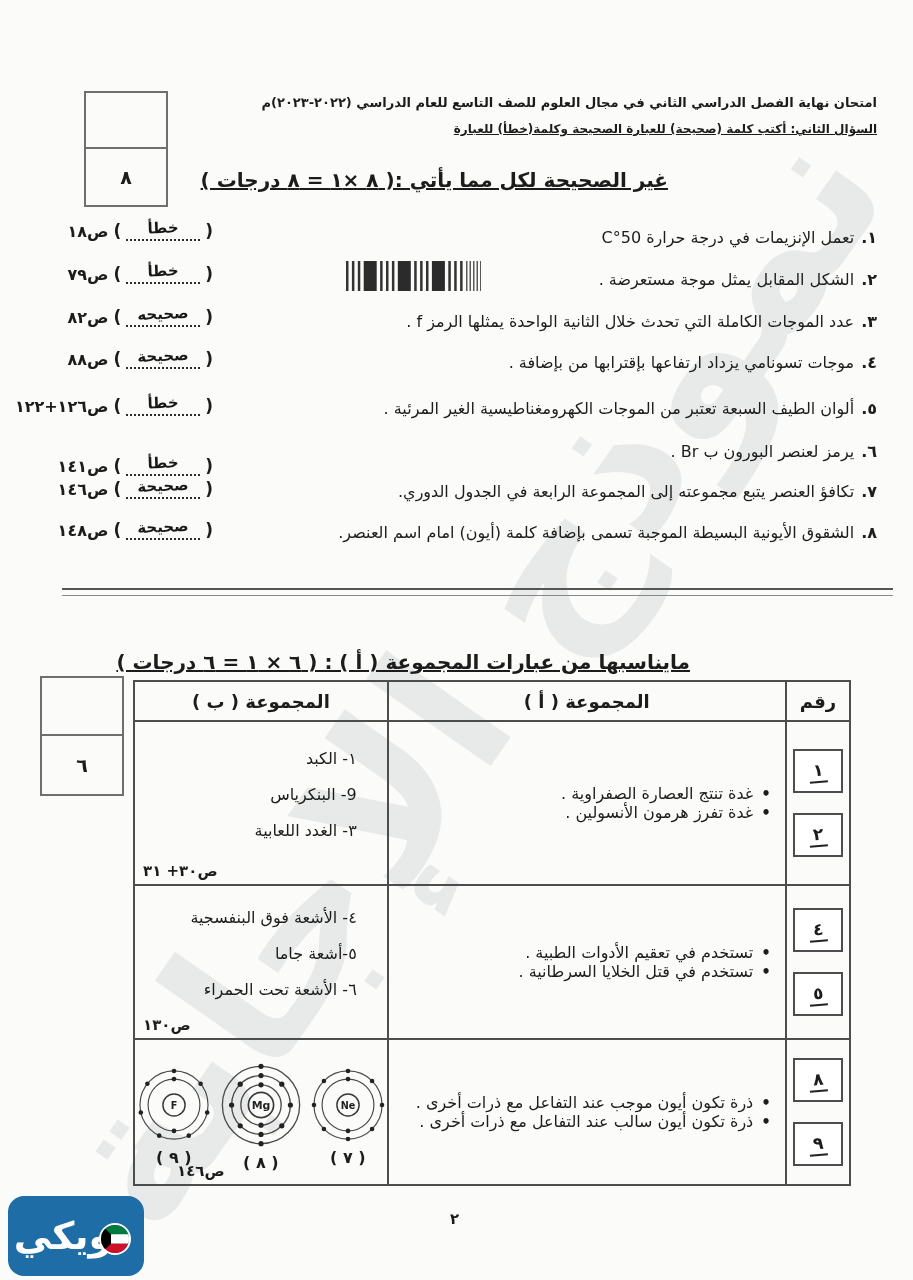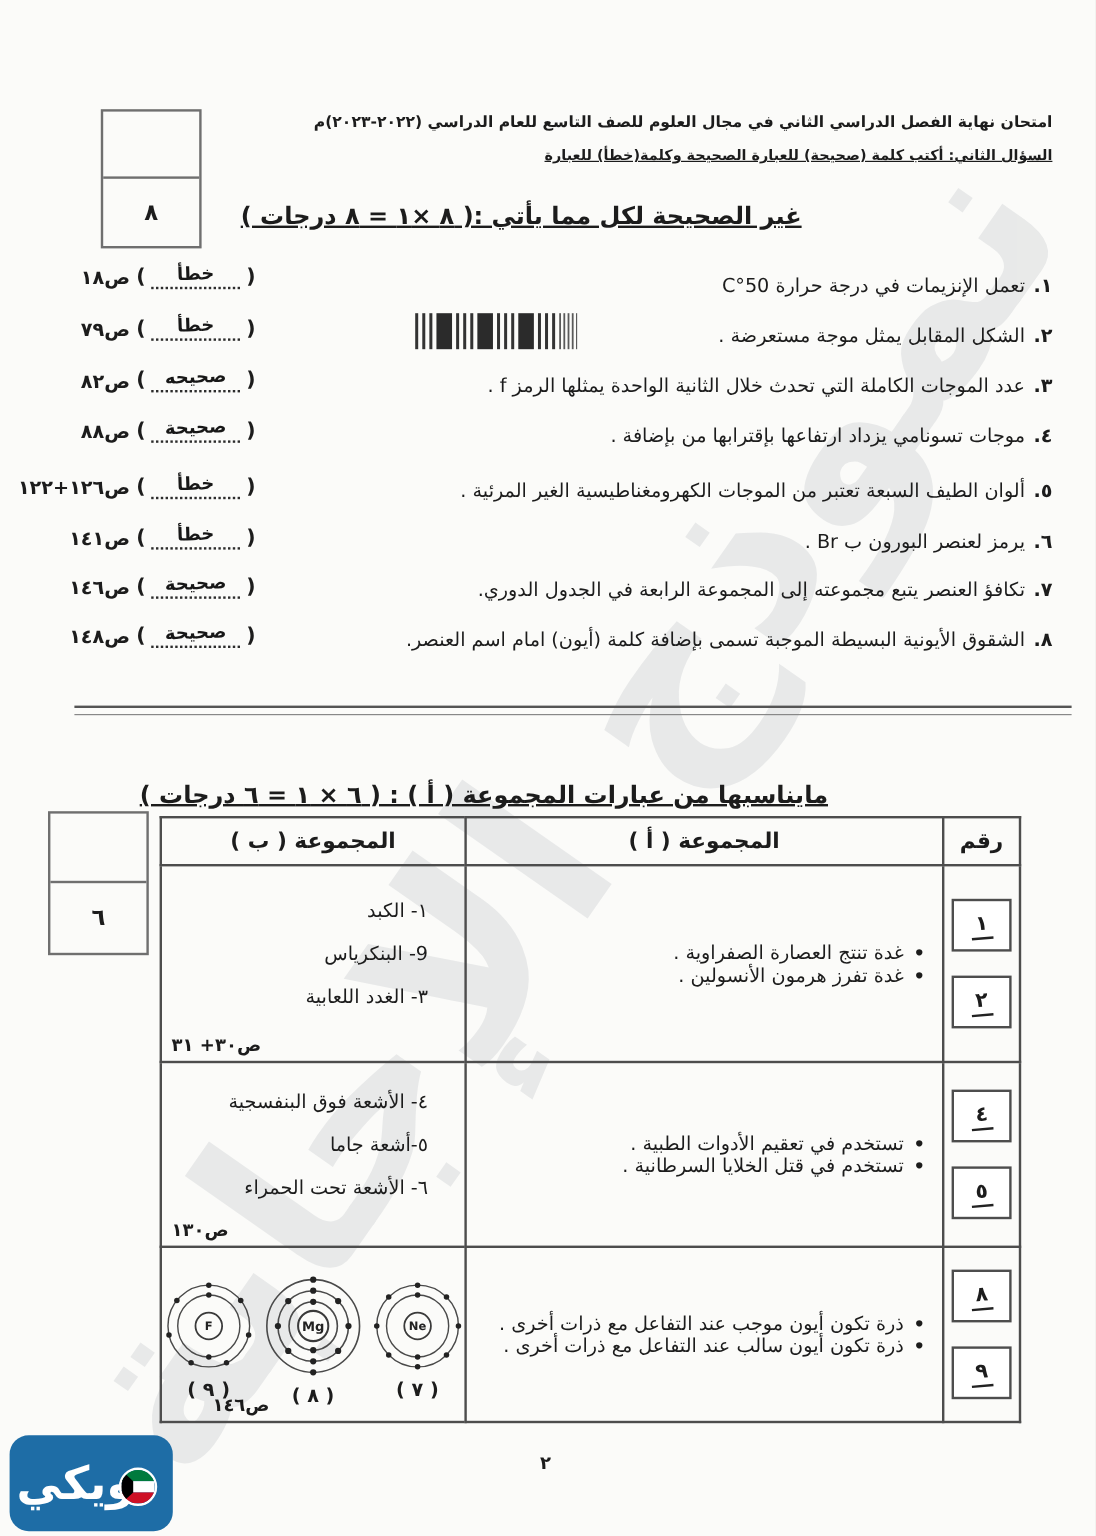--- a/index.html
+++ b/index.html
@@ -193,21 +193,21 @@
     <span class="paren">)</span>
   </div>
   <div class="ans" style="top:396px">
     <span class="pg">ص١٢٦+١٢٢</span>
     <span class="paren">(</span>
     <span class="dots">
         <span class="hand">خطأ</span>
       </span>
     <span class="paren">)</span>
   </div>
-  <div class="ans" style="top:438px">
+  <div class="ans" style="top:456px">
     <span class="pg">ص١٤١</span>
     <span class="paren">(</span>
     <span class="dots">
         <span class="hand">خطأ</span>
       </span>
     <span class="paren">)</span>
   </div>
   <div class="ans" style="top:479px">
     <span class="pg">ص١٤٦</span>
     <span class="paren">(</span>

